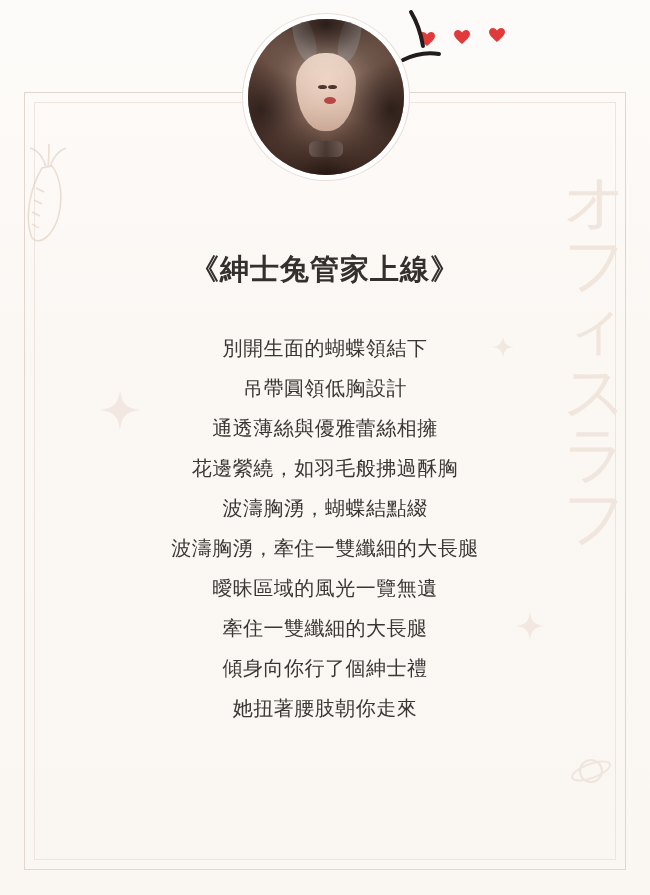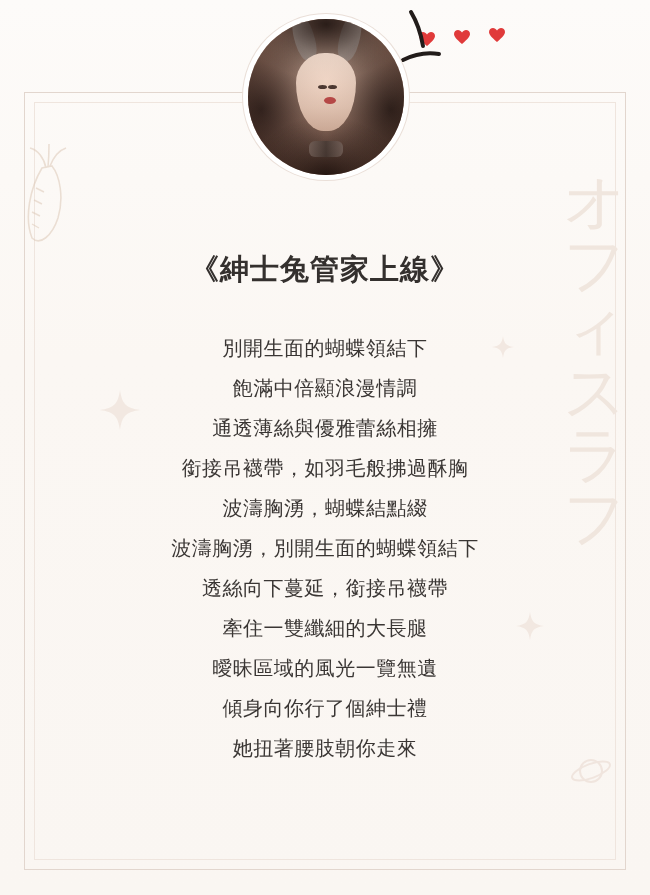--- a/index.html
+++ b/index.html
@@ -279,26 +279,25 @@
       </div>
       <div class="av-bow"></div>
       <div class="av-shade"></div>
     </div>
   </div>
 
   <div class="content">
     <div class="title">《紳士兔管家上線》</div>
     <div class="lines">
       <div>別開生面的蝴蝶領結下</div>
-      <div>飽滿中倍顯浪漫情調</div>
+      <div>吊帶圓領低胸設計</div>
       <div>通透薄絲與優雅蕾絲相擁</div>
-      <div>銜接吊襪帶，如羽毛般拂過酥胸</div>
+      <div>花邊縈繞，如羽毛般拂過酥胸</div>
       <div>波濤胸湧，蝴蝶結點綴</div>
-      <div>波濤胸湧，別開生面的蝴蝶領結下</div>
-      <div>透絲向下蔓延，銜接吊襪帶</div>
+      <div>波濤胸湧，牽住一雙纖細的大長腿</div>
+      <div>曖昧區域的風光一覽無遺</div>
       <div>牽住一雙纖細的大長腿</div>
-      <div>曖昧區域的風光一覽無遺</div>
       <div>傾身向你行了個紳士禮</div>
       <div>她扭著腰肢朝你走來</div>
     </div>
   </div>
 
 </div>
 
 </body></html>

